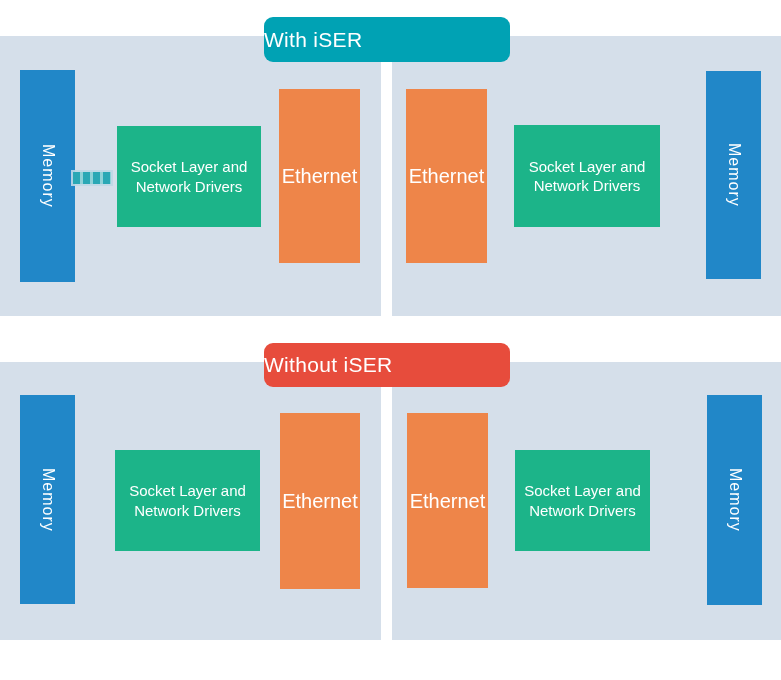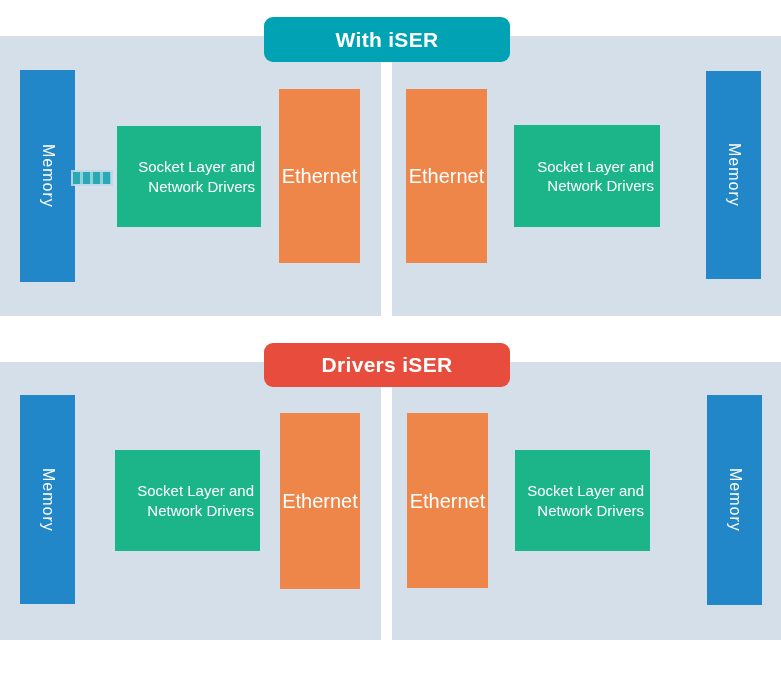--- a/index.html
+++ b/index.html
@@ -9,37 +9,37 @@
   }
   .panel{
     position:absolute;background:var(--panel-bg,#d5dfea);
   }
   .panel-top-left{left:0;top:36px;width:381px;height:280px;}
   .panel-top-right{left:392px;top:36px;width:389px;height:280px;}
   .panel-bottom-left{left:0;top:362px;width:381px;height:278px;}
   .panel-bottom-right{left:392px;top:362px;width:389px;height:278px;}
 
   .badge{
-    position:absolute;display:flex;align-items:center;justify-content:center;
-    color:#ffffff;font-weight:bold;font-size:21px;letter-spacing:0.3px;
+    position:absolute;display:flex;align-items:center;
+    color:#ffffff;font-weight:normal;font-size:21px;letter-spacing:0.3px;
     border-radius:9px;z-index:5;
   }
   .badge-with{left:264px;top:17px;width:246px;height:45px;background:var(--with-badge-teal,#00a2b4);}
   .badge-without{left:264px;top:343px;width:246px;height:44px;background:var(--without-badge-red,#e74c3c);}
 
   .block{
     position:absolute;display:flex;align-items:center;justify-content:center;
     color:#ffffff;text-align:center;font-size:15px;line-height:1.3;
   }
   .memory{
     background:var(--memory-blue,#2187c8);
     writing-mode:vertical-rl;text-orientation:mixed;
     font-size:16px;letter-spacing:1px;
   }
-  .socket{background:var(--socket-green,#1cb489);padding:6px;box-sizing:border-box;text-align:right;}
+  .socket{background:var(--socket-green,#1cb489);padding:6px;box-sizing:border-box;}
   .ethernet{background:var(--ethernet-orange,#ee8549);font-size:20px;}
 
   
   .mem-tl{left:20px;top:70px;width:55px;height:212px;}
   .green-tl{left:117px;top:126px;width:144px;height:101px;}
   .eth-tl{left:279px;top:89px;width:81px;height:174px;}
   .eth-tr{left:406px;top:89px;width:81px;height:174px;}
   .green-tr{left:514px;top:125px;width:146px;height:102px;}
   .mem-tr{left:706px;top:71px;width:55px;height:208px;}
 
@@ -89,21 +89,21 @@
     <span>Socket Layer and Network Drivers</span>
   </div>
   <div class="block memory mem-tr">
     <span>Memory</span>
   </div>
 
   <div class="panel panel-bottom-left"></div>
   <div class="panel panel-bottom-right"></div>
 
   <div class="badge badge-without">
-    <span>Drivers iSER</span>
+    <span>Without iSER</span>
   </div>
 
   <div class="block memory mem-bl">
     <span>Memory</span>
   </div>
   <div class="block socket green-bl">
     <span>Socket Layer and Network Drivers</span>
   </div>
   <div class="block ethernet eth-bl">
     <span>Ethernet</span>

